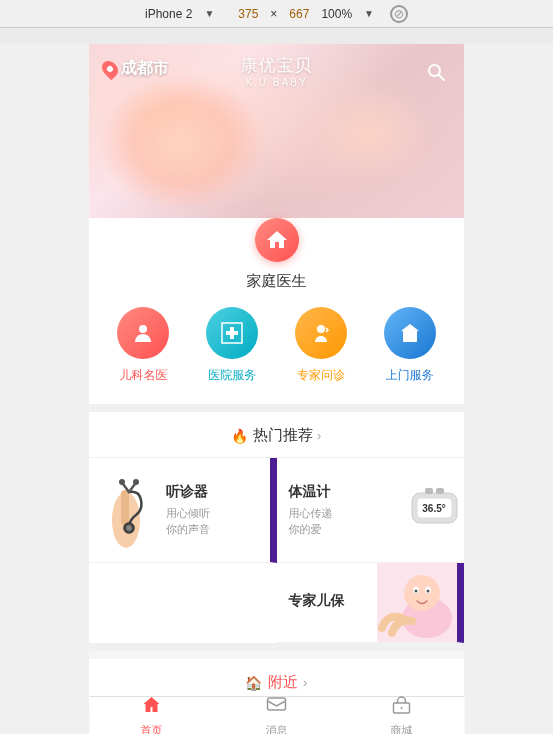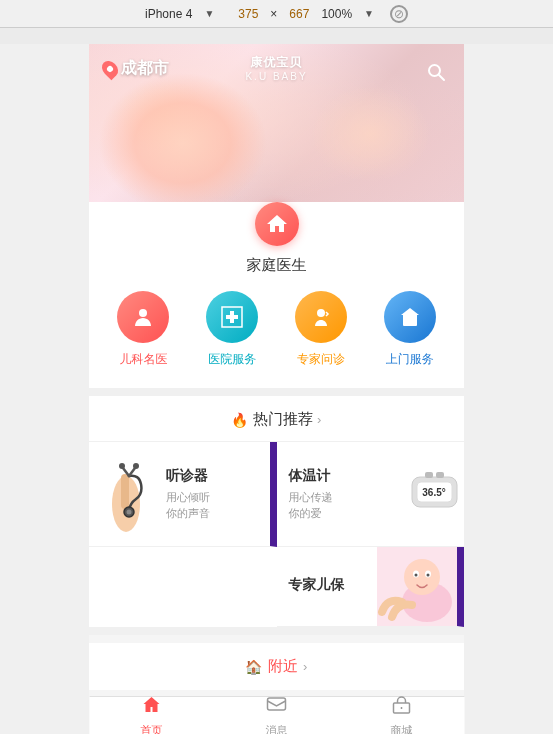--- a/index.html
+++ b/index.html
@@ -105,22 +105,22 @@
     .hero-logo {
       position: absolute;
       top: 10px;
       left: 50%;
       transform: translateX(-50%);
       text-align: center;
       color: white;
       text-shadow: 0 1px 3px rgba(0,0,0,0.2);
     }
     .hero-logo .logo-main {
-      font-size: 12px;
-      font-weight: 700;
+      font-size: 17px;
+      font-weight: 400;
       letter-spacing: 1px;
     }
     .hero-logo .logo-sub {
       font-size: 10px;
       letter-spacing: 2px;
       opacity: 0.9;
     }
 
     .hero-search {
       position: absolute;
@@ -133,20 +133,21 @@
       justify-content: center;
       color: white;
       font-size: 18px;
     }
 
     
     .doctor-section {
       background: white;
       padding: 0 0 20px 0;
       position: relative;
+      margin-top: 16px;
     }
 
     .doctor-icon-container {
       display: flex;
       justify-content: center;
       margin-top: -22px;
       margin-bottom: 10px;
     }
 
     .doctor-house-icon {
@@ -382,21 +383,21 @@
       font-size: 10px;
       color: #555;
     }
   </style>
 </head>
 <body>
 
 <div class="browser-chrome">
 
   <div class="top-bar">
-    <span class="device-name">iPhone 4</span>
+    <span class="device-name">iPhone 2</span>
     <span class="drop-arrow">▼</span>
     <span class="separator"> </span>
     <span class="size-info">375</span>
     <span>×</span>
     <span class="size-info">667</span>
     <span>100%</span>
     <span class="drop-arrow">▼</span>
     <span class="no-circle">⊘</span>
   </div>
 

